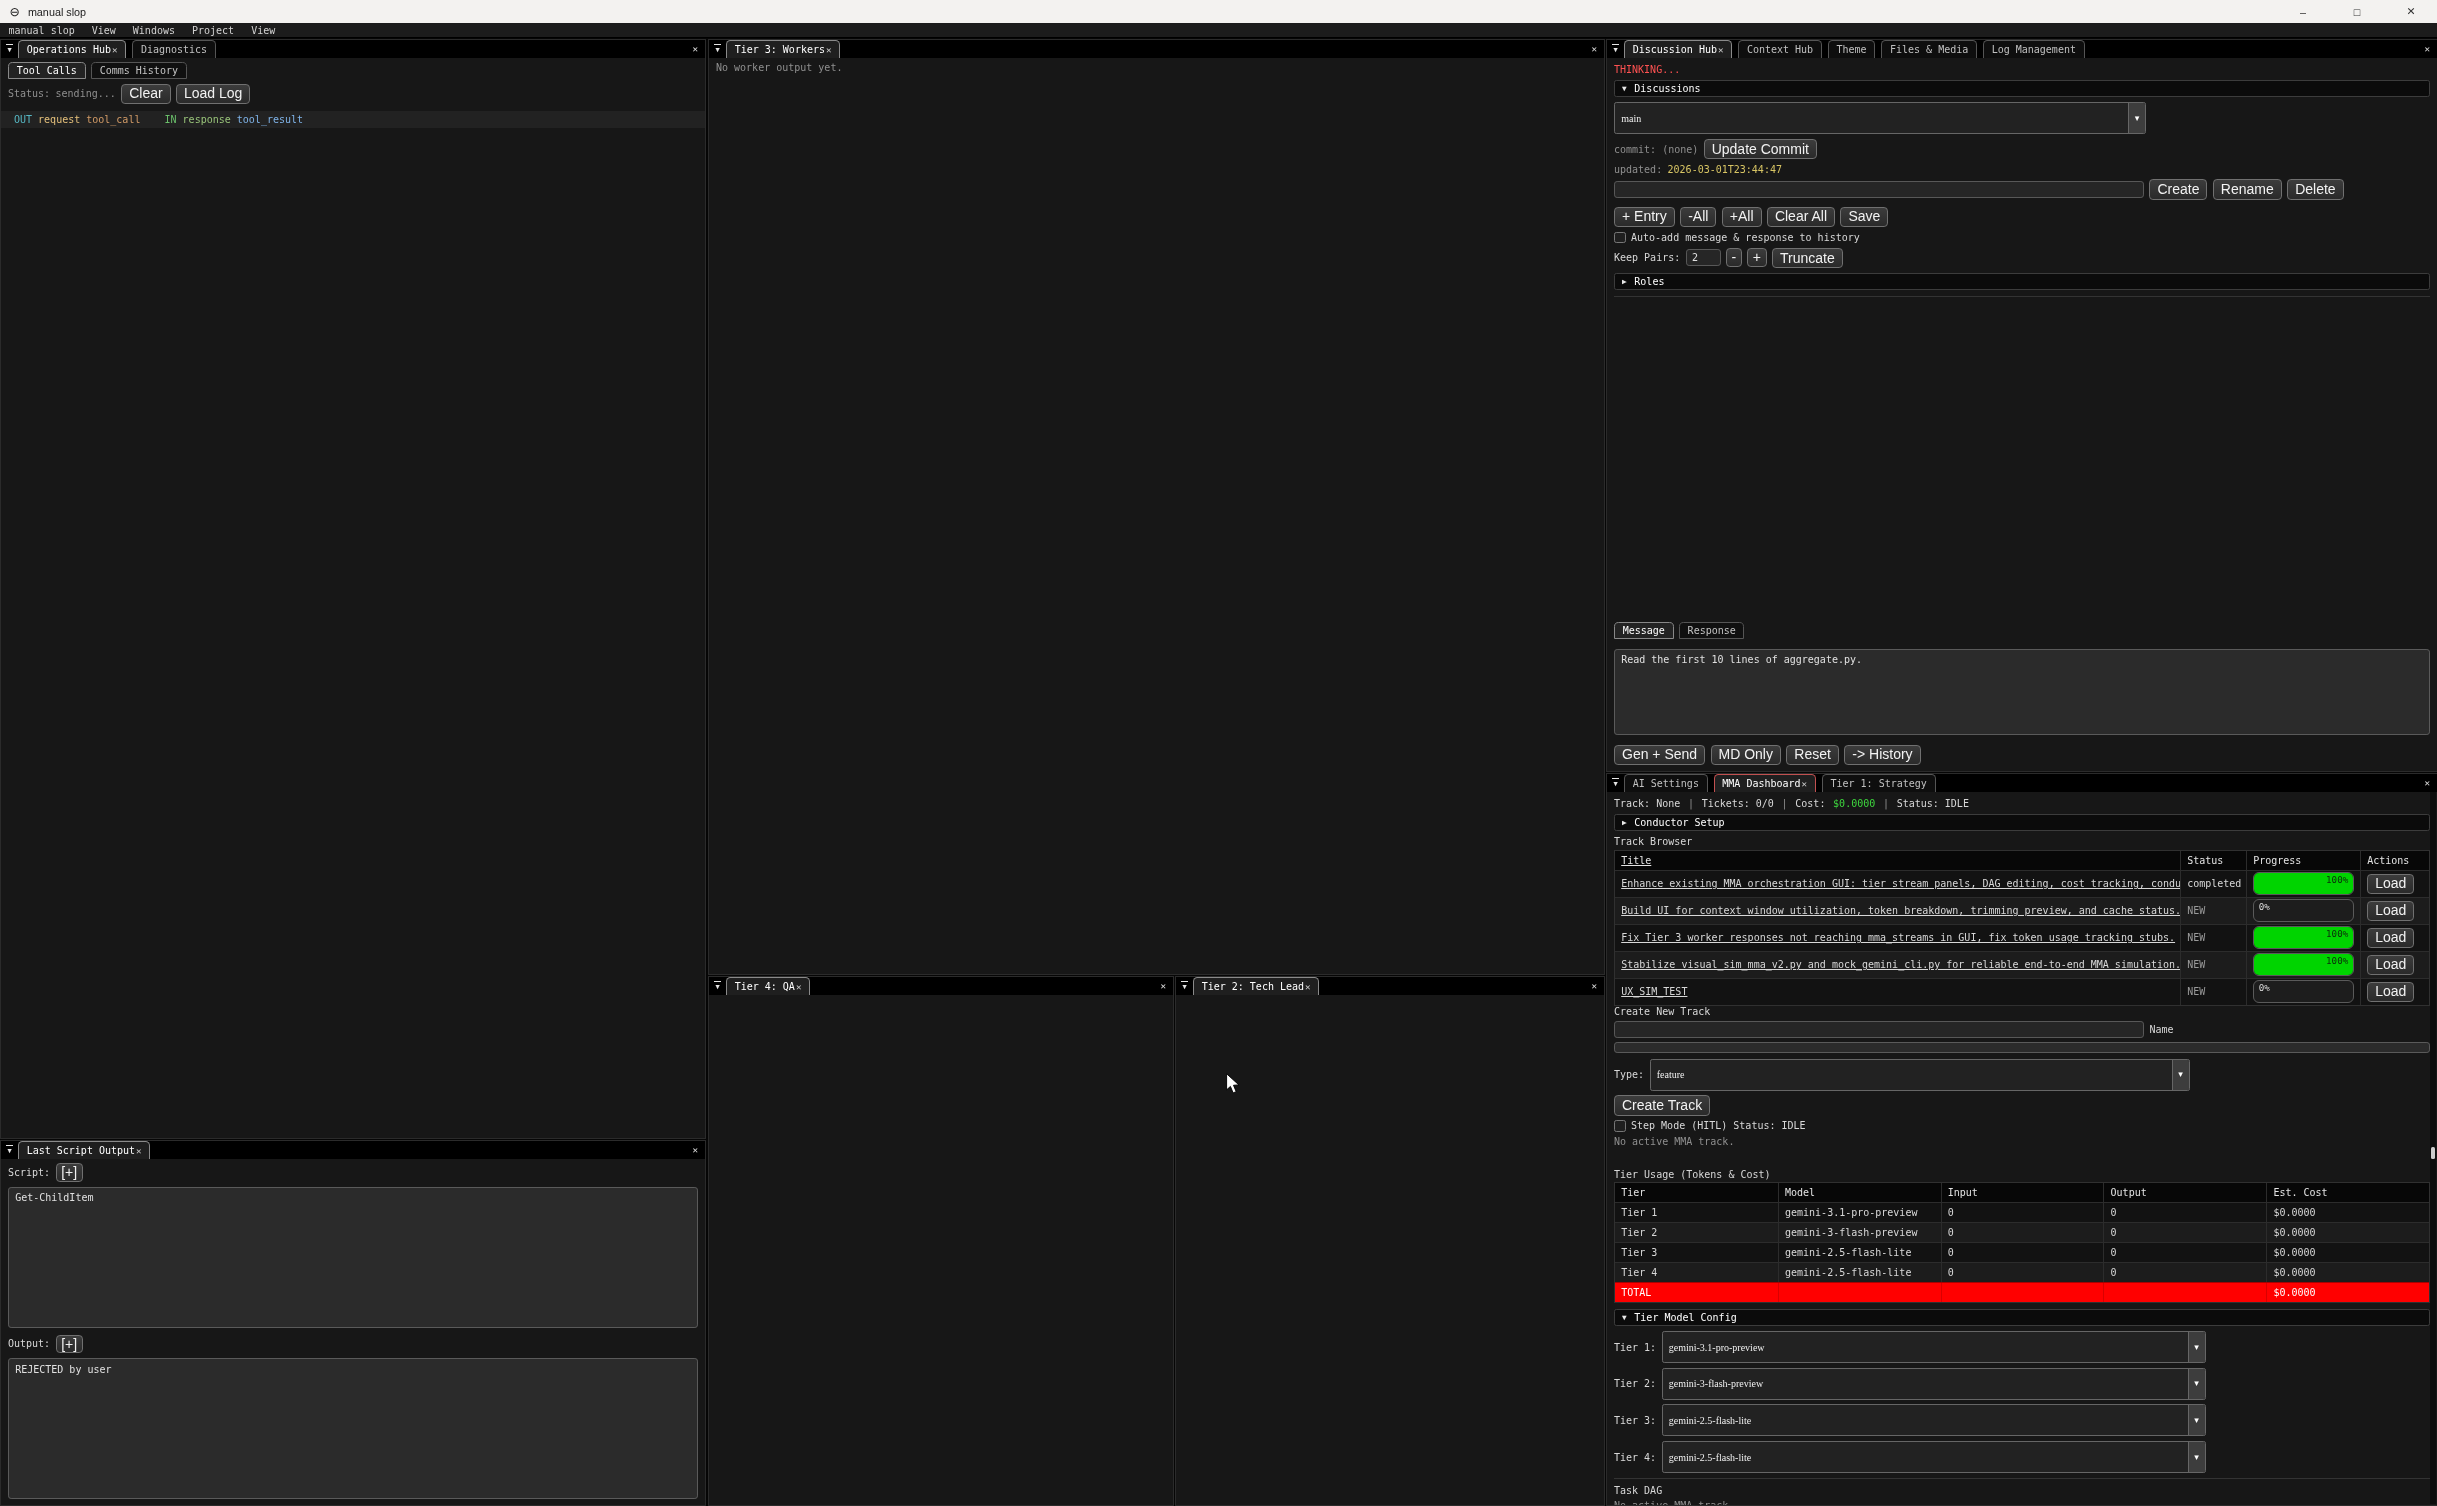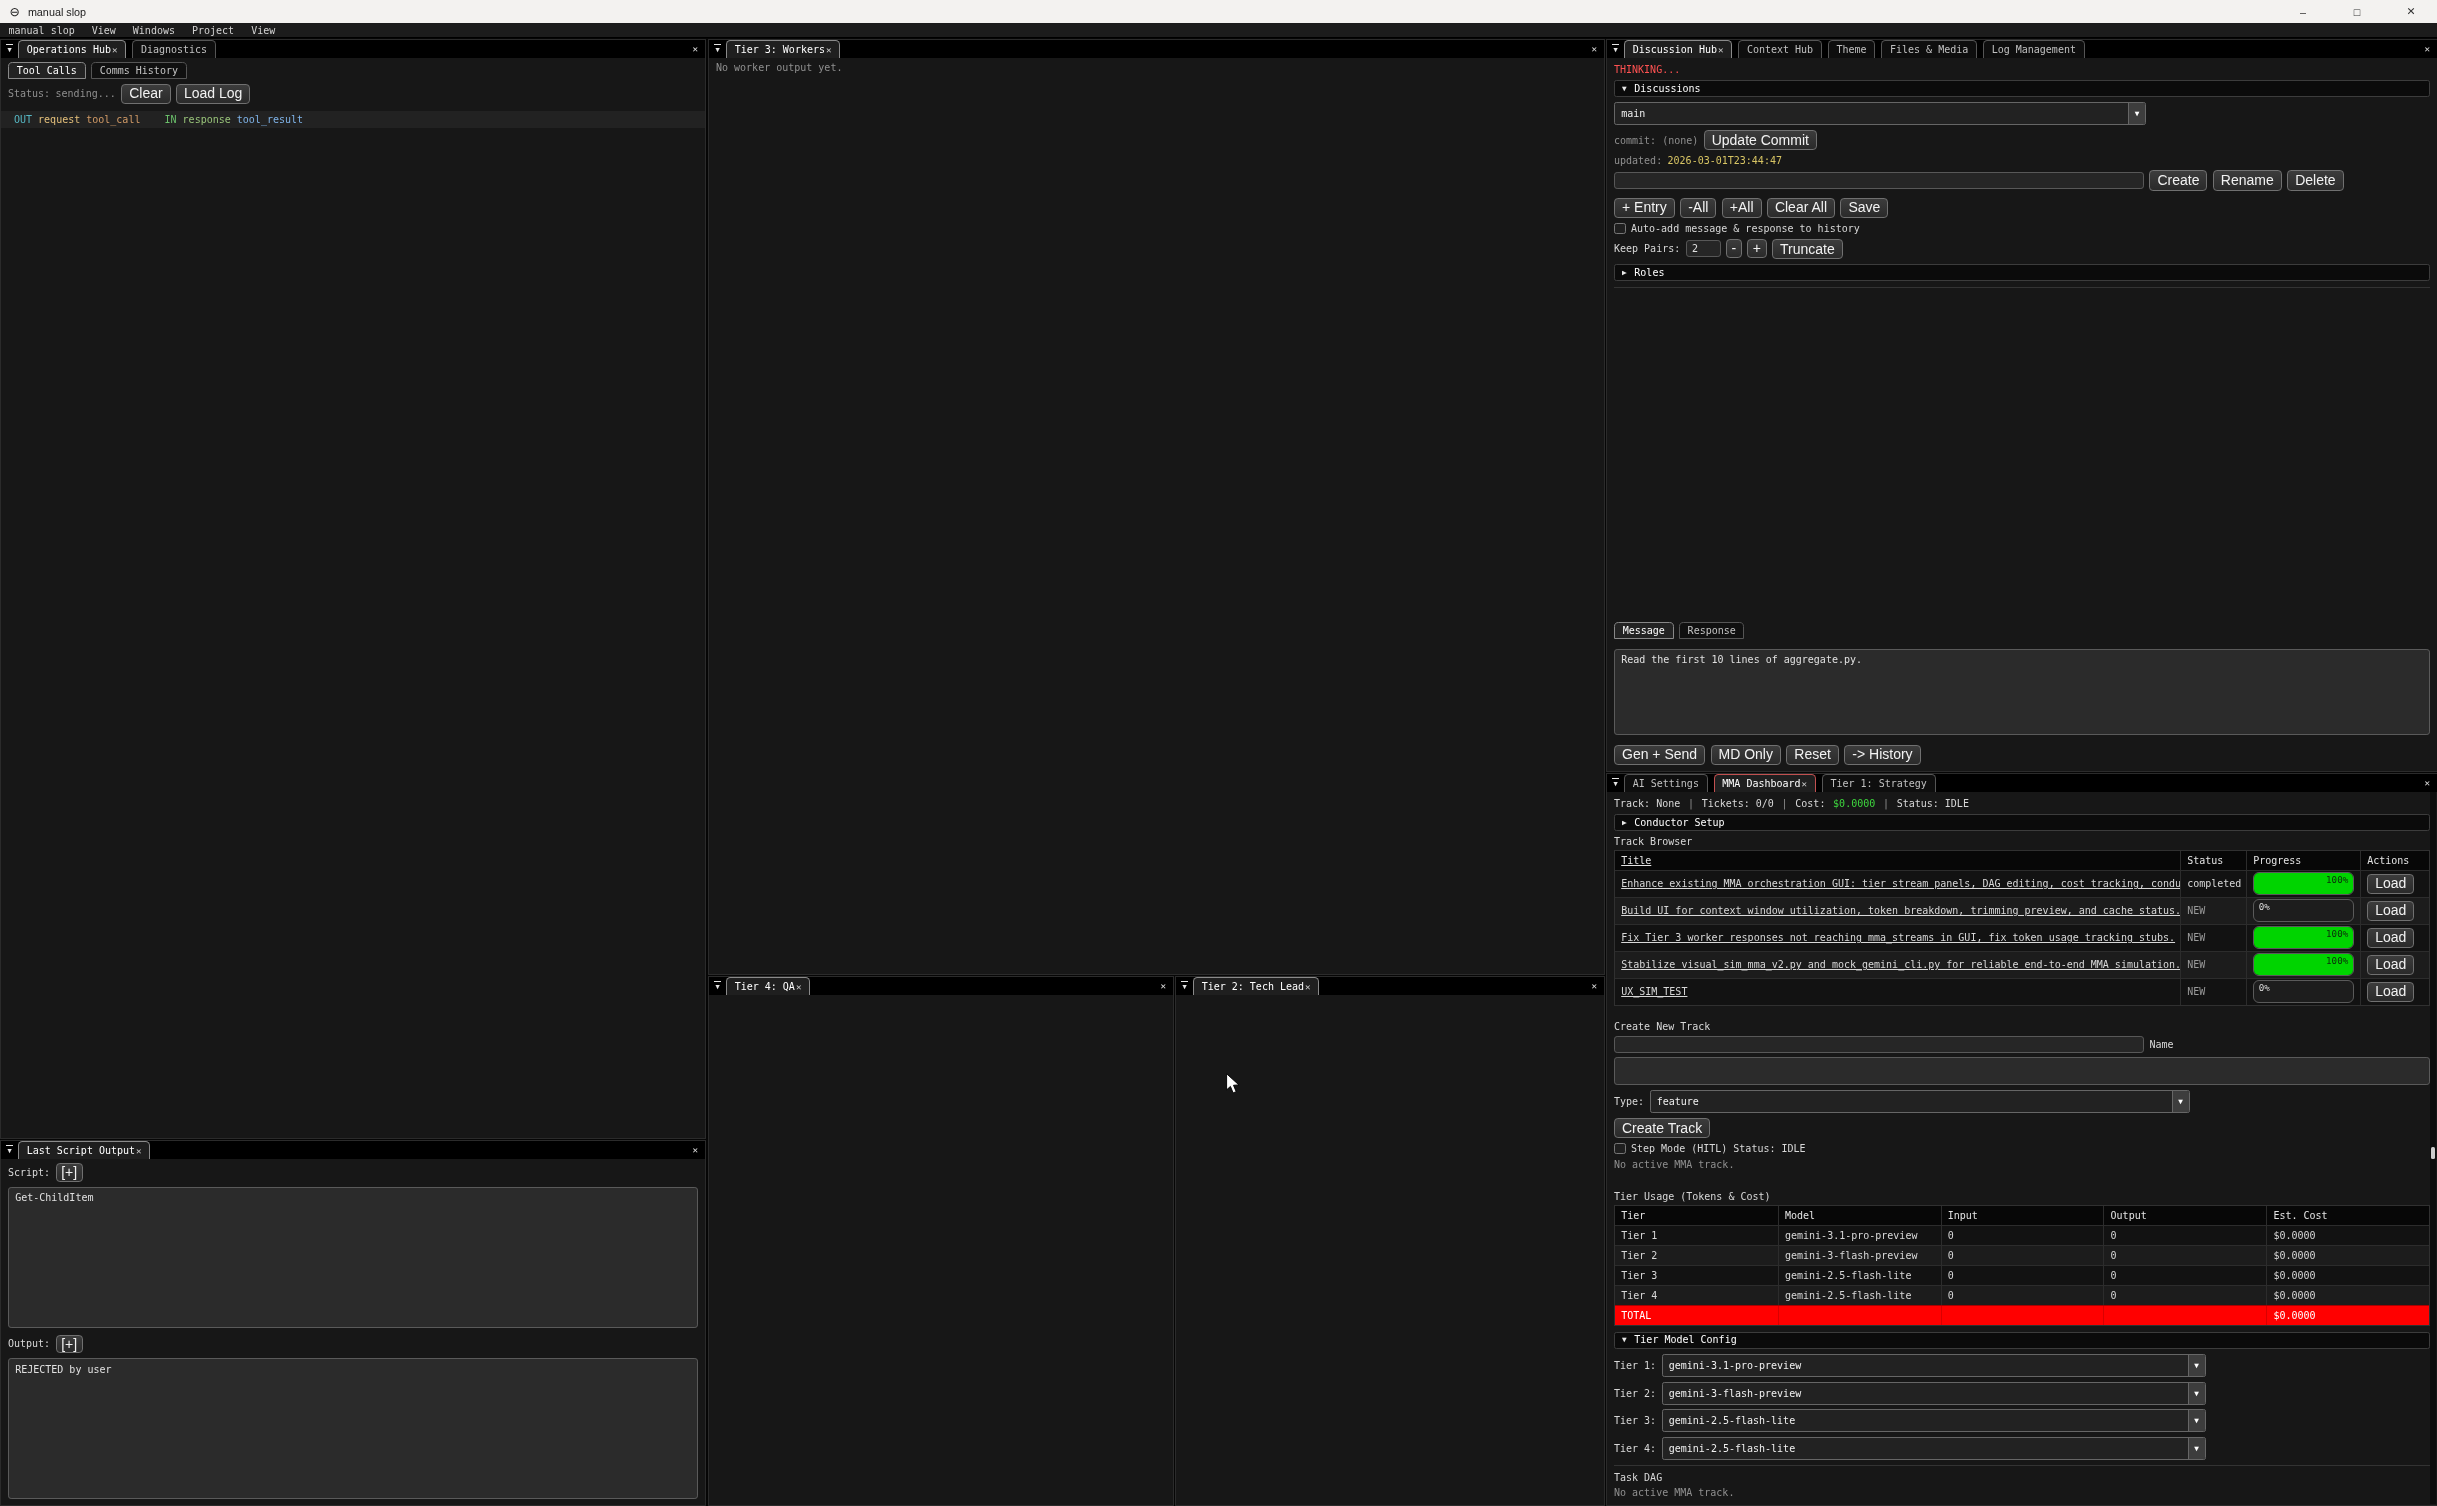--- a/index.html
+++ b/index.html
@@ -49,21 +49,21 @@
          color:#f2f2f2; padding:0.8px 7px 1.5px; white-space:nowrap; font-size:14px; }
   .btn.small { padding:0 4.6px 0.8px; }
   .chip { background:#101010; border:0.8px solid #555; border-radius:4.6px 4.6px 0 0; padding:1.5px 7.7px 2.3px;
           color:#c4c4c4; }
   .chip.active { background:#232323; color:#fff; border-color:#888; }
   .tinput { background:#262626; border:0.8px solid #585858; border-radius:3.1px; color:#e0e0e0;
             padding:1.5px 5.4px; height:17px; }
   .tarea { background:#2b2b2b; border:0.8px solid #5a5a5a; border-radius:3.1px; color:#e0e0e0;
            padding:4.6px 6.2px; overflow:hidden; }
   .select { background:#222; border:0.8px solid #666; border-radius:2.3px; display:flex;
-            align-items:center; height:23px; color:#f0f0f0; }
+            align-items:center; height:32px; color:#f0f0f0;font-family:Liberation Serif, serif; }
   .select .sval { padding:0 6.2px; flex:1; white-space:nowrap; overflow:hidden; }
   .select .sarr { flex:none; width:17px; text-align:center; font-size:7.7px; color:#fff;
                   background:#3d3d3d; border-left:0.8px solid #666; align-self:stretch;
                   display:flex; align-items:center; justify-content:center;
                   border-radius:0 1.5px 1.5px 0; }
   .sect-hdr { border:0.8px solid #3c3c3c; background:#0b0b0b; border-radius:2.3px; color:#fff;
               display:flex; align-items:center; gap:7.7px; padding:1.5px 7px 2.3px; margin:3.1px 0; flex:none; }
   .arrow { font-size:7.7px; color:#e8e8e8; }
   .cbx { width:11.6px; height:11.6px; background:#1f1f1f; border:0.8px solid #777; border-radius:2.3px;
          flex:none; }
@@ -416,21 +416,21 @@
               <span class="fill" style="width: 0%;"></span>
               <span class="plbl">0%</span>
             </span>
           </span>
         <span class="cell c-actions">
             <button class="btn">Load</button>
           </span>
       </div>
     </div>
 
-    <div class="row" style="margin-top:15px;">
+    <div class="row" style="margin-top:0;">
         <span>Create New Track</span>
       </div>
     <div class="row">
       <div class="tinput" style="width:530px;"></div>
       <span>Name</span>
     </div>
     <div class="tarea" style="height:45px; margin:1.5px 0 3.1px;"></div>
     <div class="row">
       <span>Type:</span>
       <div class="select" style="width:540px;">

